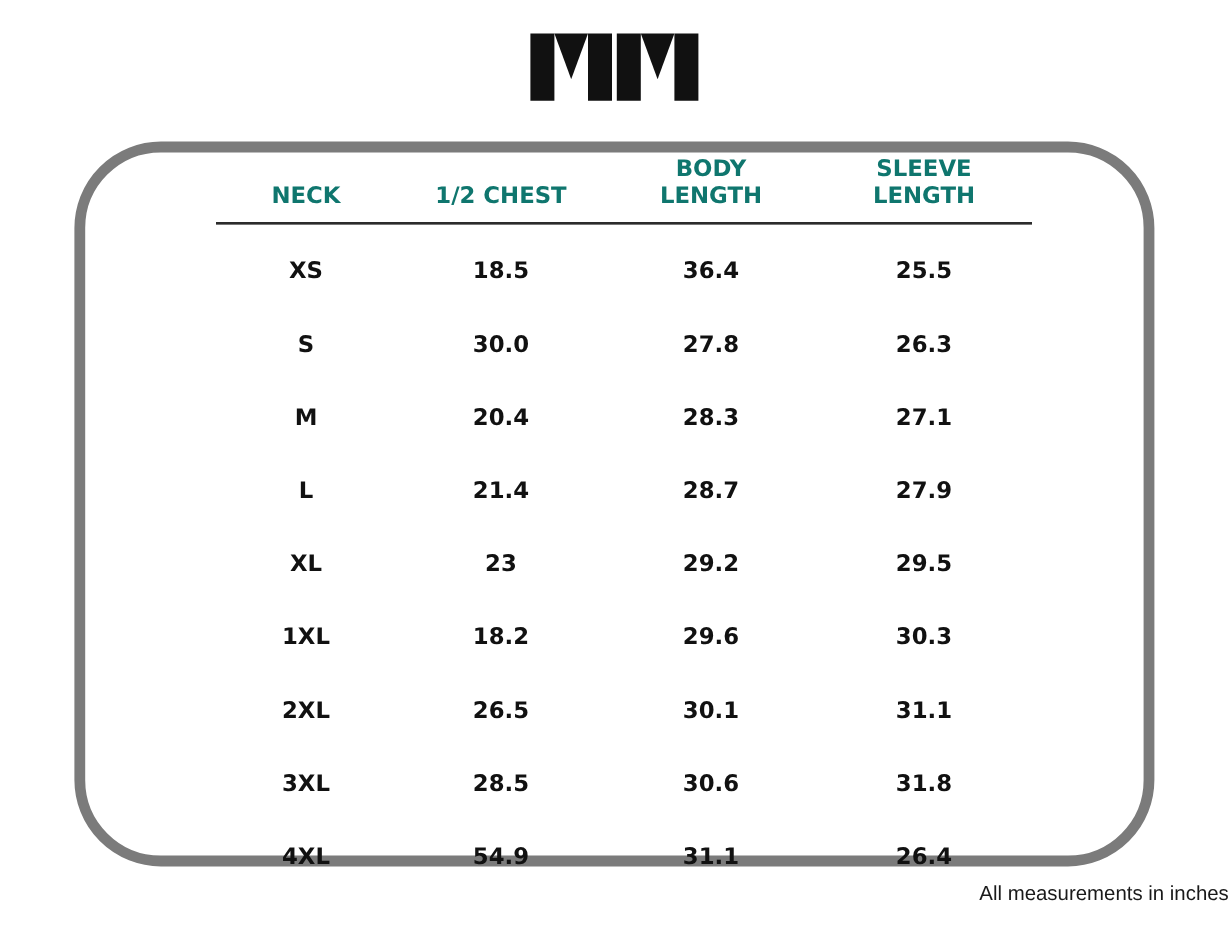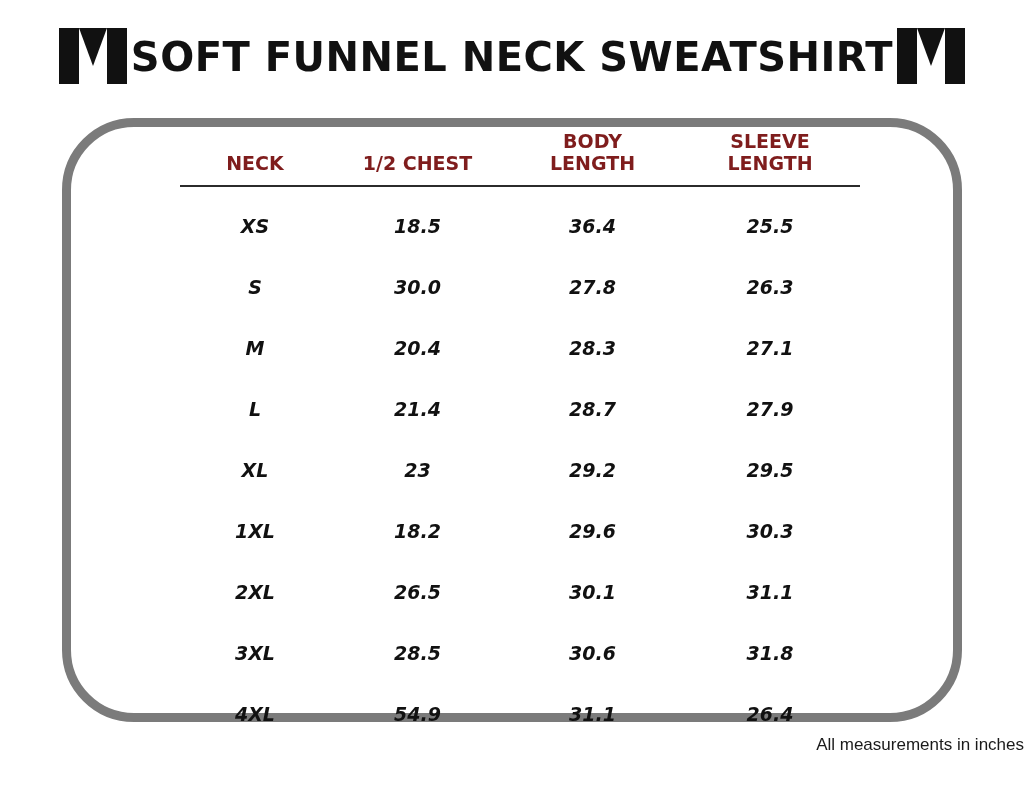--- a/index.html
+++ b/index.html
@@ -72,38 +72,37 @@
     width: 680px;
   }
   table.size-table {
     border-collapse: collapse;
     width: 680px;
     table-layout: fixed;
   }
   table.size-table th {
     font-size: 19px;
     font-weight: bold;
-    color: #7f1d1d;
+    color: #0f766e;
     padding: 4px 0 10px 0;
     text-align: center;
     vertical-align: bottom;
     line-height: 1.18;
     font-family: "DejaVu Sans", sans-serif;
   }
   table.size-table thead tr {
     border-bottom: 2px solid #2b2b2b;
   }
   table.size-table td {
     font-size: 19px;
     font-weight: bold;
     color: #111111;
     text-align: center;
     height: 59px;
     font-family: "DejaVu Sans", sans-serif;
-    font-style: italic;
   }
   table.size-table tbody tr:first-child td {
     padding-top: 10px;
   }
   col.c-size { width: 150px; }
   col.c-chest { width: 175px; }
   col.c-body { width: 175px; }
   col.c-sleeve { width: 180px; }
 
   
@@ -124,21 +123,20 @@
 <div class="page">
 
   <div class="header">
     <span class="logo">
       <svg width="72" height="62" viewBox="0 0 72 62" xmlns="http://www.w3.org/2000/svg">
         <polygon points="2,2 22,2 22,58 2,58" fill="#111111"></polygon>
         <polygon points="50,2 70,2 70,58 50,58" fill="#111111"></polygon>
         <polygon points="22,2 50,2 36,40" fill="#111111"></polygon>
       </svg>
     </span>
-    <h1 class="title">SOFT FUNNEL NECK SWEATSHIRT</h1>
     <span class="logo">
       <svg width="72" height="62" viewBox="0 0 72 62" xmlns="http://www.w3.org/2000/svg">
         <polygon points="2,2 22,2 22,58 2,58" fill="#111111"></polygon>
         <polygon points="50,2 70,2 70,58 50,58" fill="#111111"></polygon>
         <polygon points="22,2 50,2 36,40" fill="#111111"></polygon>
       </svg>
     </span>
   </div>
 
   <div class="card"></div>

